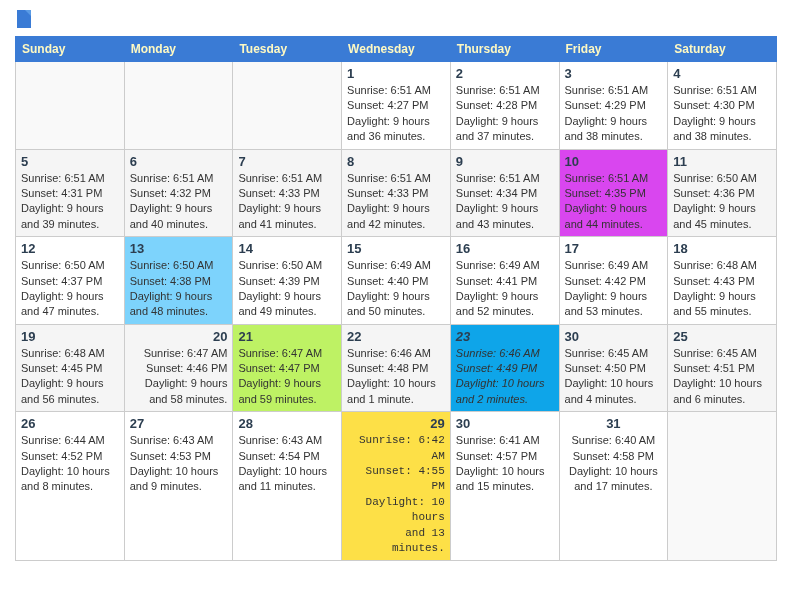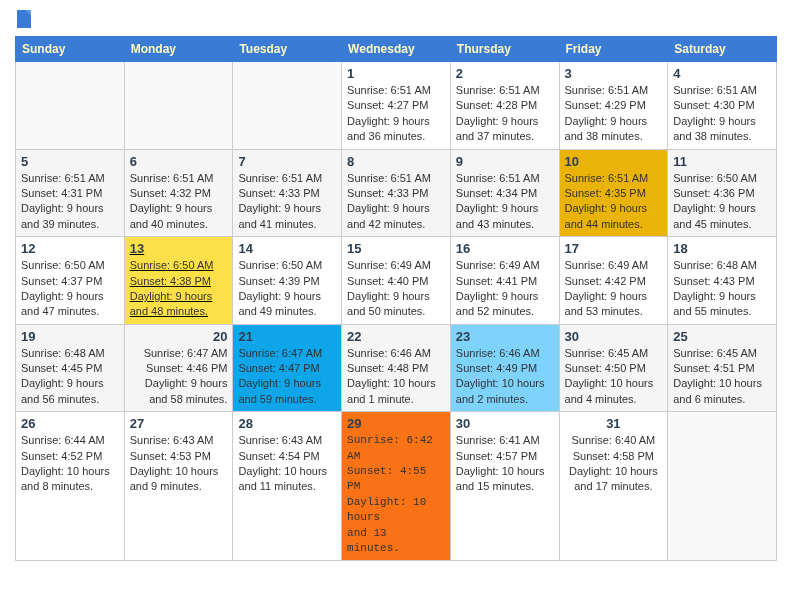--- a/index.html
+++ b/index.html
@@ -189,21 +189,21 @@
 Daylight: 9 hours
 and 42 minutes.</div>
           </td>
           <td style="background: rgb(245, 245, 245);">
             <span class="day-number">9</span>
             <div class="day-info" style="white-space: pre-line;">Sunrise: 6:51 AM
 Sunset: 4:34 PM
 Daylight: 9 hours
 and 43 minutes.</div>
           </td>
-          <td style="background: #eab308;">
+          <td style="background: #d946ef;">
             <span class="day-number">10</span>
             <div class="day-info" style="white-space: pre-line;">Sunrise: 6:51 AM
 Sunset: 4:35 PM
 Daylight: 9 hours
 and 44 minutes.</div>
           </td>
           <td style="background: rgb(245, 245, 245);">
             <span class="day-number">11</span>
             <div class="day-info" style="white-space: pre-line;">Sunrise: 6:50 AM
 Sunset: 4:36 PM
@@ -212,21 +212,21 @@
           </td>
         </tr>
         <tr>
           <td style="background: rgb(255, 255, 255);">
             <span class="day-number">12</span>
             <div class="day-info" style="white-space: pre-line;">Sunrise: 6:50 AM
 Sunset: 4:37 PM
 Daylight: 9 hours
 and 47 minutes.</div>
           </td>
-          <td style="background: #fde047; text-decoration: underline;">
+          <td style="background: #7dd3fc;">
             <span class="day-number">13</span>
             <div class="day-info" style="white-space: pre-line;">Sunrise: 6:50 AM
 Sunset: 4:38 PM
 Daylight: 9 hours
 and 48 minutes.</div>
           </td>
           <td style="background: rgb(255, 255, 255);">
             <span class="day-number">14</span>
             <div class="day-info" style="white-space: pre-line;">Sunrise: 6:50 AM
 Sunset: 4:39 PM
@@ -270,35 +270,35 @@
 Daylight: 9 hours
 and 56 minutes.</div>
           </td>
           <td style="background: rgb(245, 245, 245); text-align: right;">
             <span class="day-number">20</span>
             <div class="day-info" style="white-space: pre-line;">Sunrise: 6:47 AM
 Sunset: 4:46 PM
 Daylight: 9 hours
 and 58 minutes.</div>
           </td>
-          <td style="background: #0ea5e9; margin-top: 32px;">
+          <td style="background: #bef264; margin-top: 32px;">
             <span class="day-number">21</span>
             <div class="day-info" style="white-space: pre-line;">Sunrise: 6:47 AM
 Sunset: 4:47 PM
 Daylight: 9 hours
 and 59 minutes.</div>
           </td>
           <td style="background: rgb(245, 245, 245);">
             <span class="day-number">22</span>
             <div class="day-info" style="white-space: pre-line;">Sunrise: 6:46 AM
 Sunset: 4:48 PM
 Daylight: 10 hours
 and 1 minute.</div>
           </td>
-          <td style="background: #7dd3fc;">
+          <td style="background: #0ea5e9; font-style: italic;">
             <span class="day-number">23</span>
             <div class="day-info" style="white-space: pre-line;">Sunrise: 6:46 AM
 Sunset: 4:49 PM
 Daylight: 10 hours
 and 2 minutes.</div>
           </td>
           <td style="background: rgb(245, 245, 245);">
             <span class="day-number">30</span>
             <div class="day-info" style="white-space: pre-line;">Sunrise: 6:45 AM
 Sunset: 4:50 PM
@@ -328,21 +328,21 @@
 Daylight: 10 hours
 and 9 minutes.</div>
           </td>
           <td style="background: rgb(255, 255, 255);">
             <span class="day-number">28</span>
             <div class="day-info" style="white-space: pre-line;">Sunrise: 6:43 AM
 Sunset: 4:54 PM
 Daylight: 10 hours
 and 11 minutes.</div>
           </td>
-          <td style="background: #f97316;">
+          <td style="background: #fde047; text-align: right;">
             <span class="day-number">29</span>
             <div class="day-info" style="white-space: pre-line; font-family: Liberation Mono, monospace;">Sunrise: 6:42 AM
 Sunset: 4:55 PM
 Daylight: 10 hours
 and 13 minutes.</div>
           </td>
           <td style="background: rgb(255, 255, 255); margin-top: 28px;">
             <span class="day-number">30</span>
             <div class="day-info" style="white-space: pre-line;">Sunrise: 6:41 AM
 Sunset: 4:57 PM

